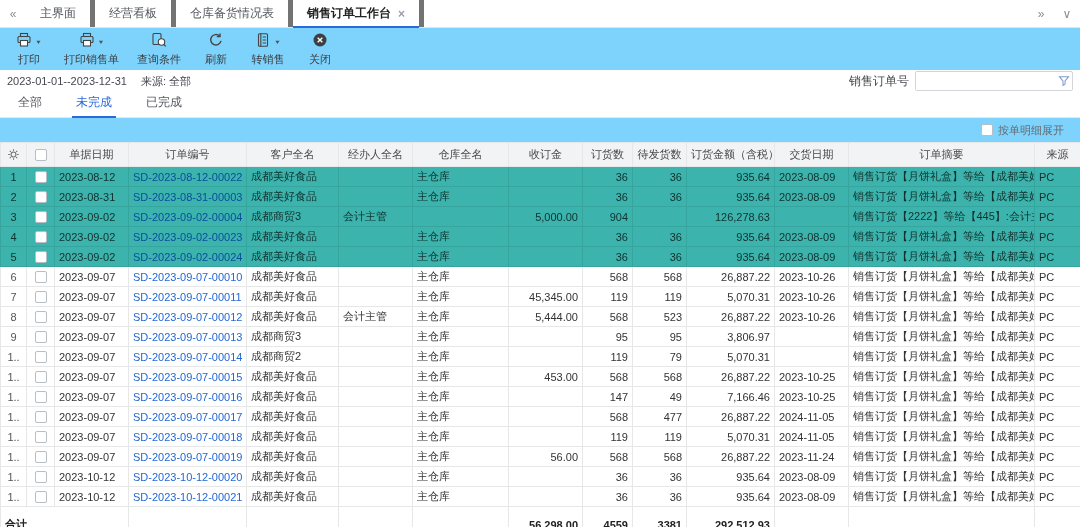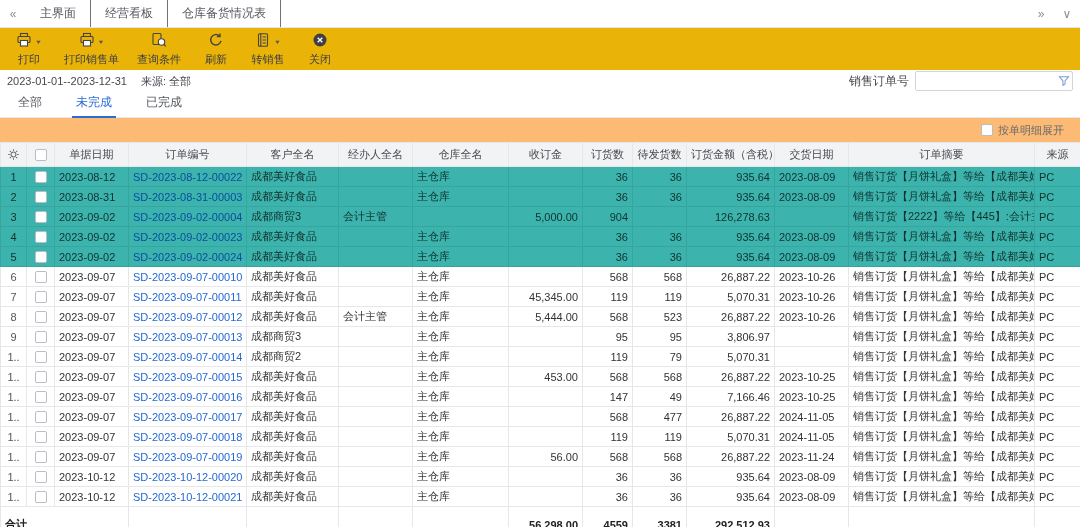--- a/index.html
+++ b/index.html
@@ -3,28 +3,28 @@
 <meta charset="utf-8">
 <style>
   * { margin:0; padding:0; box-sizing:border-box; }
   html,body { width:1080px; height:527px; overflow:hidden; background:#f3f4f6;
     font-family:"Liberation Sans","DejaVu Sans",sans-serif; font-size:12px; color:#333; }
   .window { width:1080px; height:527px; background:#fff; position:relative; overflow:hidden; }
 
   
   .tabstrip { height:28px; display:flex; align-items:stretch; background:#fff; border-bottom:1px solid #e3e5e8; }
   .tabstrip .chev { width:26px; display:flex; align-items:center; justify-content:center; color:#8a8f99; cursor:pointer; font-size:12px; }
-  .doc-tab { display:flex; align-items:center; padding:0 14px; border-right:1px solid #737373; color:#54575e; cursor:pointer; position:relative; white-space:nowrap; }
+  .doc-tab { display:flex; align-items:center; padding:0 14px; border-right:5px solid #737373; color:#54575e; cursor:pointer; position:relative; white-space:nowrap; }
   .doc-tab.active { color:#222; font-weight:bold; }
   .doc-tab.active::after { content:""; position:absolute; left:0; right:0; bottom:-1px; height:2px; background:var(--accent,#2b6bd8); }
   .doc-tab .x { margin-left:7px; color:#9a9fa8; font-size:12px; }
   .tab-spacer { flex:1; }
 
   
-  .toolbar { height:42px; display:flex; align-items:center; padding:2px 12px 0 12px; background:#eab308; }
+  .toolbar { height:42px; display:flex; align-items:center; padding:2px 12px 0 12px; background:#7dd3fc; }
   .tbtn { display:flex; flex-direction:column; align-items:center; justify-content:center; margin-right:18px; cursor:pointer; min-width:34px; }
   .tbtn .ico-row { display:flex; align-items:center; height:16px; }
   .tbtn .caret { font-size:7px; color:#555; margin-left:3px; transform:scaleY(.8); }
   .tbtn .lbl { font-size:11px; color:#3a3d42; margin-top:2px; white-space:nowrap; }
 
   
   .meta { height:22px; display:flex; align-items:center; padding:0 7px; background:#fff; }
   .meta .dtxt { color:#44474d; font-size:11px; margin-right:14px; }
   .meta .right { margin-left:auto; display:flex; align-items:center; }
   .meta .right .flabel { color:#44474d; font-size:12px; margin-right:6px; }
@@ -32,21 +32,21 @@
   .order-input input { flex:1; border:0; outline:none; height:18px; padding:0 4px; font-size:11px; min-width:0; }
   .order-input .funnel { width:16px; display:flex; align-items:center; justify-content:center; cursor:pointer; }
 
   
   .subtabs { height:26px; display:flex; align-items:flex-end; padding:0 14px; background:#fff; border-bottom:1px solid #e6e8eb; }
   .stab { padding:0 4px 6px 4px; margin-right:26px; color:#55585f; cursor:pointer; font-size:12px; position:relative; }
   .stab.active { color:var(--accent,#2b6bd8); font-weight:normal; }
   .stab.active::after { content:""; position:absolute; left:0; right:0; bottom:-1px; height:2px; background:var(--accent,#2b6bd8); }
 
   
-  .options { height:24px; display:flex; align-items:center; justify-content:flex-end; padding:0 16px; background:#fdba74; }
+  .options { height:24px; display:flex; align-items:center; justify-content:flex-end; padding:0 16px; background:#7dd3fc; }
   .cb { display:inline-block; width:12px; height:12px; border:1px solid #b9bdc4; border-radius:2px; background:#fff; vertical-align:middle; cursor:pointer; }
   .options .olabel { font-size:11px; color:#666a71; margin-left:5px; }
 
   
   .grid-wrap { background:#fff; }
   table { width:1080px; table-layout:fixed; border-collapse:collapse; font-size:11px; }
   th, td { border:1px solid #e6e7e9; white-space:nowrap; overflow:hidden; padding:0 4px; }
   thead th { height:24px; background:#f2f3f4; color:#45484e; font-weight:normal; text-align:center; }
   tbody td { height:20px; color:#333; background:#fff; }
   td.c-idx { text-align:center; color:#555; padding:0 1px; }
@@ -69,20 +69,24 @@
     <span class="chev">«</span>
     <div class="doc-tab">
         <span>主界面</span>
       </div>
     <div class="doc-tab">
         <span>经营看板</span>
       </div>
     <div class="doc-tab">
         <span>仓库备货情况表</span>
       </div>
+    <div class="doc-tab active">
+      <span>销售订单工作台</span>
+      <span class="x">×</span>
+    </div>
     <div class="tab-spacer"></div>
     <span class="chev">»</span>
     <span class="chev">∨</span>
   </div>
 
   <div class="toolbar">
     <div class="tbtn">
       <span class="ico-row">
           <span><svg width="16" height="16" viewBox="0 0 16 16">
               <rect x="4.5" y="1.5" width="7" height="3" fill="none" stroke="#444" stroke-width="1.1"></rect>

